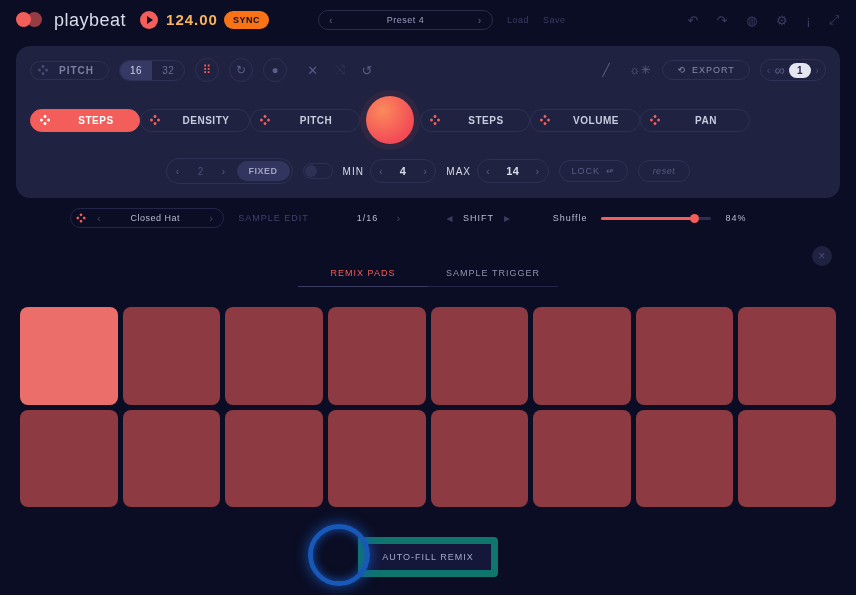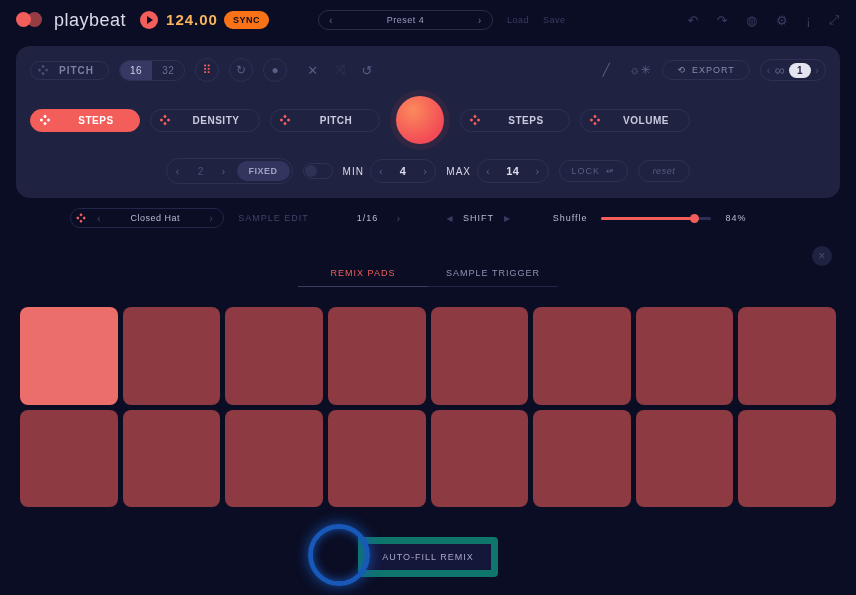--- a/index.html
+++ b/index.html
@@ -34,21 +34,21 @@
 .sixteen span{padding:4px 10px;font-size:10px;color:#6a6c93}
 .sixteen .on{background:#363963;color:#cfd1e6}
 .circicon{width:24px;height:24px;border:1px solid #2e3154;border-radius:50%;display:flex;align-items:center;justify-content:center;color:#5c5e87;font-size:12px}
 .flex1{flex:1}
 .export-pill{display:flex;align-items:center;gap:6px;border:1px solid #2e3154;border-radius:14px;padding:4px 14px;color:#8a8cb0;font-size:9px;letter-spacing:1px}
 .loop{display:flex;align-items:center;border:1px solid #2e3154;border-radius:14px;padding:2px 6px;gap:4px}
 .loop-inf{color:#5c5e87;font-size:14px}
 .loop-n{background:#e4e5ee;color:#23254a;font-weight:bold;font-size:10px;padding:2px 8px;border-radius:9px}
 .shuffle-x{display:flex;gap:16px;align-items:center;margin:0 10px}
 .shuffle-x span{color:#5a5c85;font-size:13px}
-.row2{display:flex;gap:10px;margin-top:14px;align-items:center}
+.row2{display:flex;margin-top:14px;align-items:center}
 .tab{display:flex;align-items:center;gap:10px;border:1px solid #2e3154;border-radius:16px;padding:5px 6px;width:110px}
 .tab-lbl{flex:1;text-align:center;color:#c9cbe0;font-weight:bold;font-size:10px;letter-spacing:.5px}
 .tab.active{background:#f35e5a;border-color:#f35e5a}
 .tab.active .tab-lbl{color:#fff}
 .big-dial{width:48px;height:48px;border-radius:50%;background:radial-gradient(circle at 35% 30%,#fb8a5c,#f34c56 70%);margin:0 6px;box-shadow:0 0 0 6px rgba(243,94,90,.08)}
 .row3{display:flex;gap:10px;margin-top:14px;align-items:center;justify-content:center}
 .stepper-wrap{display:flex;align-items:center;border:1px solid #2e3154;border-radius:16px;overflow:hidden}
 .stepper-wrap .cell{padding:5px 9px;color:#5a5c85;font-size:10px}
 .stepper-wrap .val{color:#4e5079}
 .stepper-wrap .fixed{background:#32355d;color:#a0a2c4;font-weight:bold;font-size:9px;padding:5px 12px;border-radius:14px;margin:2px}
@@ -197,20 +197,29 @@
     </div>
     <div class="tab">
       <span class="dice4" style="margin-left:4px">
           <i></i>
           <i></i>
           <i></i>
           <i></i>
         </span>
       <span class="tab-lbl">VOLUME</span>
     </div>
+    <div class="tab">
+      <span class="dice4" style="margin-left:4px">
+          <i></i>
+          <i></i>
+          <i></i>
+          <i></i>
+        </span>
+      <span class="tab-lbl">PAN</span>
+    </div>
   </div>
 
   <div class="row3">
     <div class="stepper-wrap">
       <span class="cell">‹</span>
       <span class="cell val">2</span>
       <span class="cell">›</span>
       <span class="fixed">FIXED</span>
     </div>
     <span class="toggle"></span>

